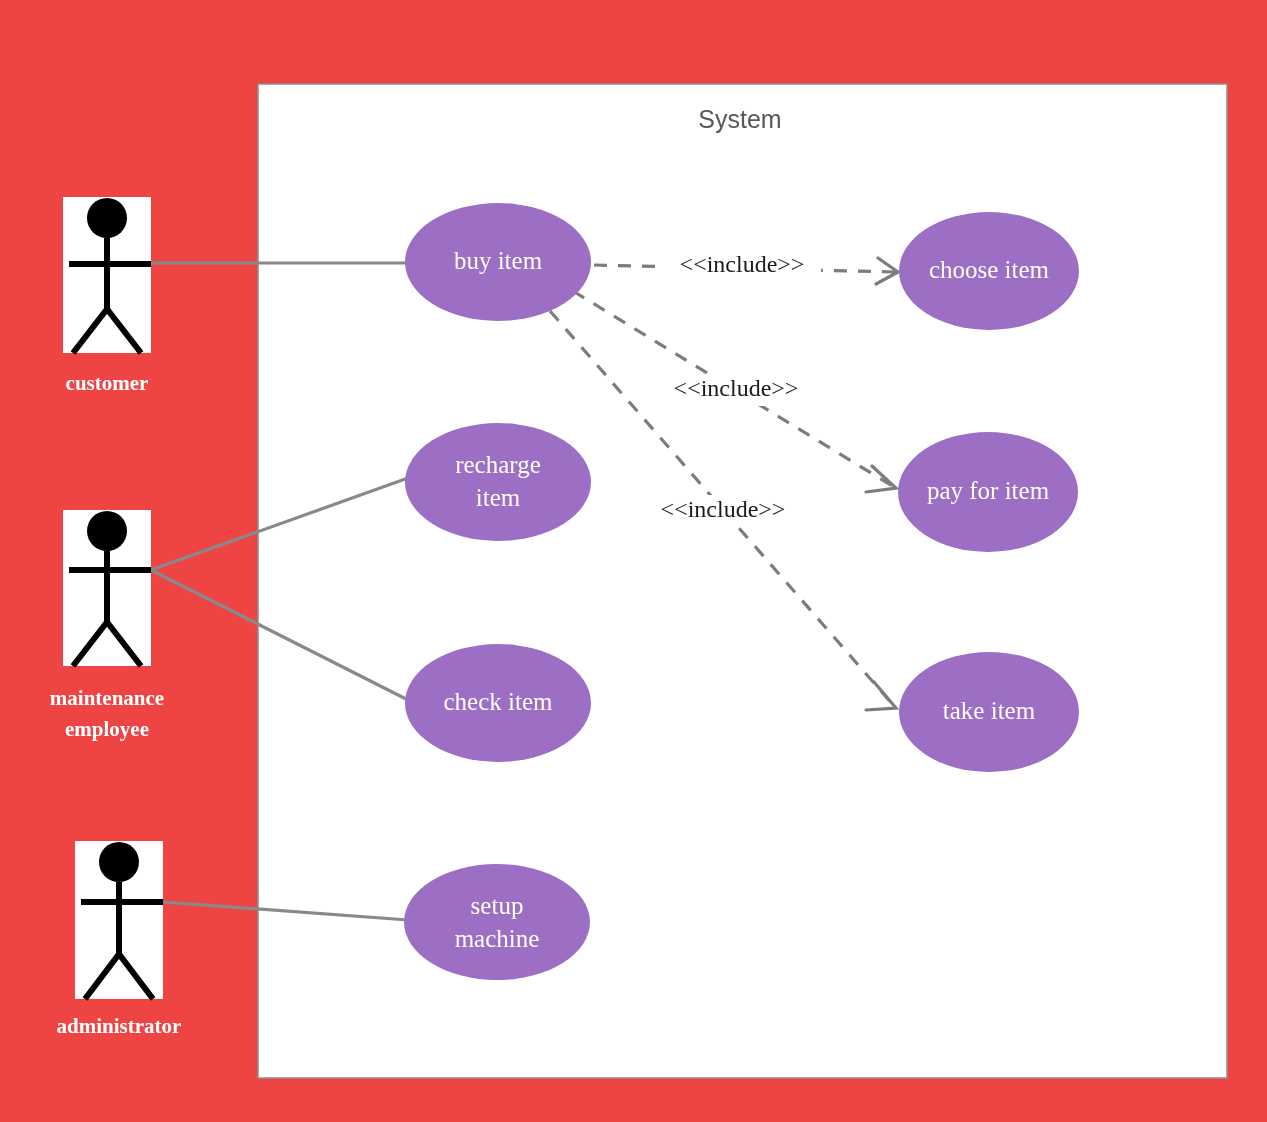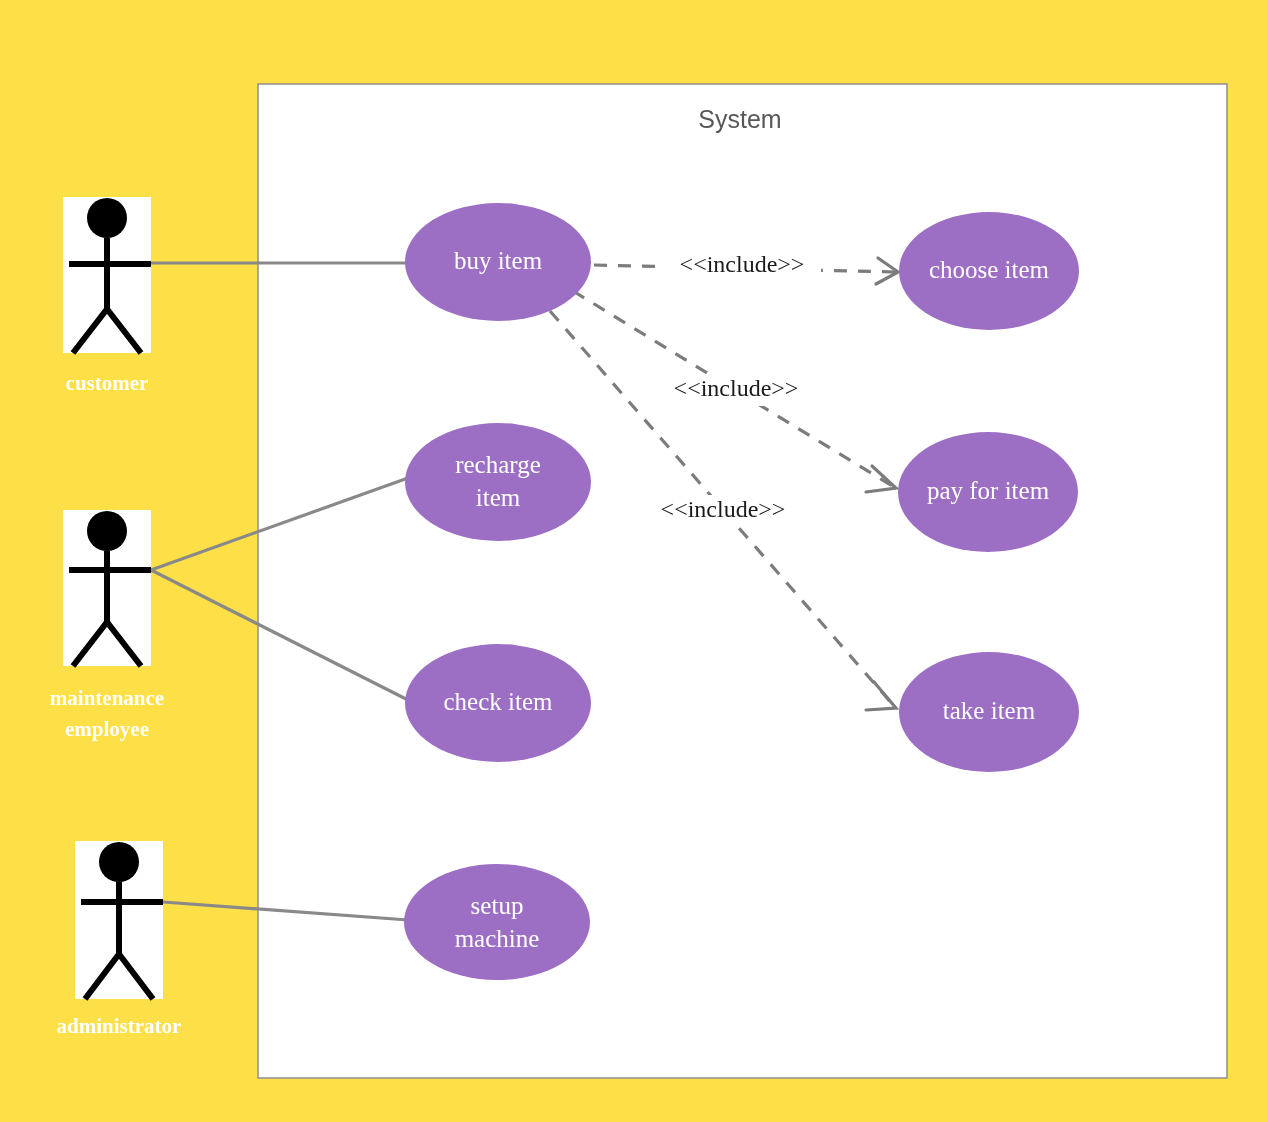--- a/index.html
+++ b/index.html
@@ -4,21 +4,21 @@
 <style>
   html, body {
     margin: 0;
     padding: 0;
     background: #000000;
   }
   #canvas-wrap {
     position: relative;
     width: 1267px;
     height: 1122px;
-    background: #fde047;
+    background: #ef4444;
     overflow: hidden;
     font-family: "Liberation Serif", serif;
   }
   svg#diagram {
     display: block;
     width: 1267px;
     height: 1122px;
   }
   .system-box {
     fill: #ffffff;

